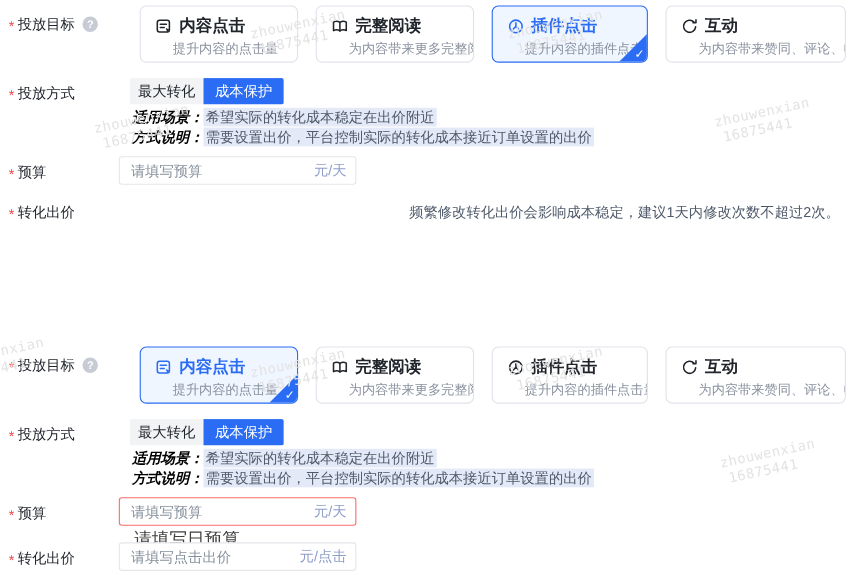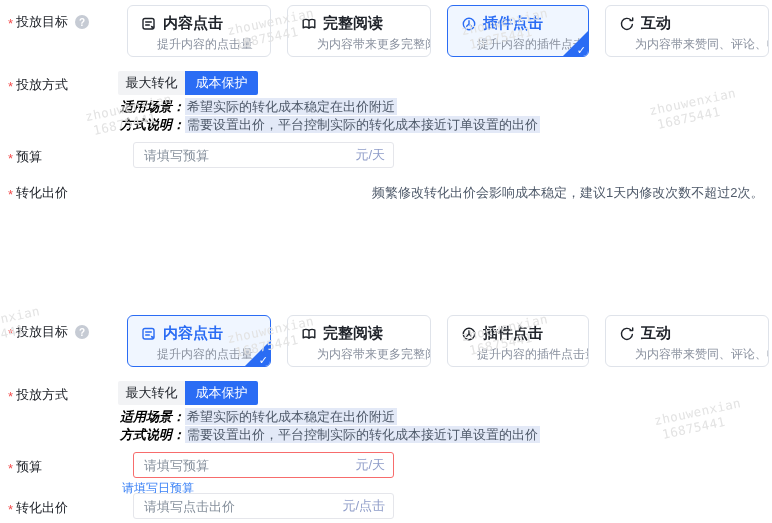--- a/index.html
+++ b/index.html
@@ -32,29 +32,29 @@
   .tab{height:24px;display:flex;align-items:center;justify-content:center;cursor:pointer;}
   .tab.inactive{width:67px;background:#f2f3f5;color:#20242b;}
   .tab.active{width:73px;background:#2a6cf4;color:#fff;}
 
   
   .descline{position:absolute;left:120px;font-size:13px;line-height:15px;white-space:nowrap;}
   .descline .bld{font-weight:700;color:#000000;font-style:italic;}
   .descline .hl{color:#4e5969;background:#e3e9f7;padding:1px 2px;font-family:Liberation Serif, serif;}
 
   
-  .field{position:absolute;left:133px;width:261px;height:26px;}
+  .field{position:absolute;left:108px;width:216px;height:26px;}
   .field input{width:100%;height:100%;box-sizing:border-box;border:1px solid #e5e6eb;border-radius:3px;
                padding:0 48px 0 10px;font-size:13px;color:#1d2129;outline:none;background:#fff;
                font-family:"Liberation Sans","DejaVu Sans",sans-serif;}
   .field input::placeholder{color:#86909c;}
   .field.err input{border-color:#f76c6c;}
   .unit{position:absolute;right:9px;top:50%;transform:translateY(-50%);font-size:13px;color:#8f9dc9;pointer-events:none;}
   .hint{position:absolute;left:372px;font-size:13px;color:#4e5969;white-space:nowrap;}
-  .errmsg{position:absolute;left:122px;font-size:12px;color:#3b82f6;white-space:nowrap;}
+  .errmsg{position:absolute;left:122px;font-size:16px;color:#404040;white-space:nowrap;}
 
   
   .wm{position:absolute;z-index:40;pointer-events:none;color:#e3e3e3;
       font-family:"DejaVu Sans Mono","Liberation Mono",monospace;font-size:12.5px;line-height:1.2;
       letter-spacing:.5px;transform:rotate(-12deg);}
   .wm .l2{margin-left:5px;}
 
   svg.icon{display:block;}
 </style>
 </head>

